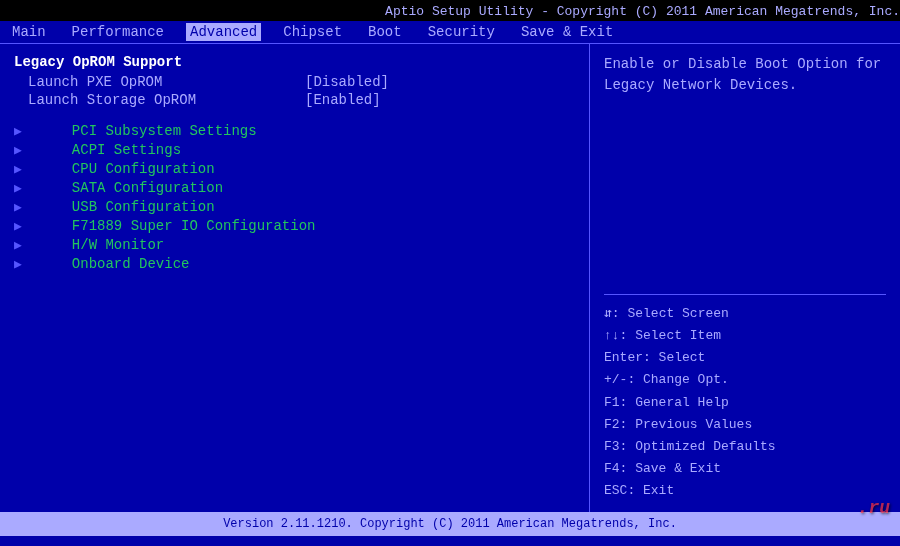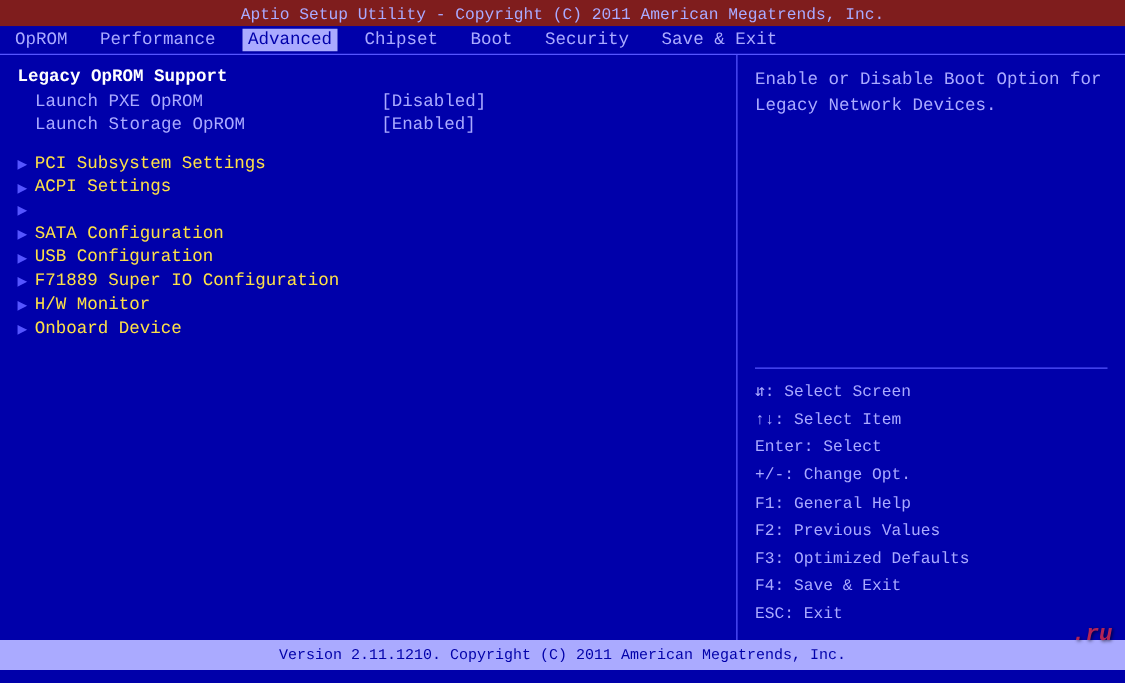--- a/index.html
+++ b/index.html
@@ -8,22 +8,22 @@
       height: 546px;
       background: #0000aa;
       font-family: 'Courier New', Courier, monospace;
       font-size: 14px;
       color: #aaaaff;
       overflow: hidden;
     }
 
     
     #title-bar {
-      background: #7f1d1d;
-      text-align: center;
+      background: #000000;
+      text-align: right;
       padding: 4px 0 2px 0;
       color: #aaaaff;
       font-size: 13px;
     }
 
     
     #menu-bar {
       background: #0000aa;
       display: flex;
       flex-direction: row;
@@ -90,21 +90,22 @@
       margin: 3px 0;
       cursor: pointer;
       font-size: 14px;
     }
     .nav-item .arrow {
       color: #5555ff;
       margin-right: 6px;
       font-size: 13px;
     }
     .nav-item .item-label {
-      color: #fde047;
+      color: #22c55e;
+      margin-left: 44px;
     }
 
     
     #right-panel {
       width: 310px;
       padding: 10px 14px;
       display: flex;
       flex-direction: column;
     }
 
@@ -146,21 +147,21 @@
     }
   </style>
 </head>
 <body>
 
 <div id="title-bar">
   <span>Aptio Setup Utility - Copyright (C) 2011 American Megatrends, Inc.</span>
 </div>
 
 <div id="menu-bar">
-    <div class="menu-item">OpROM</div>
+    <div class="menu-item">Main</div>
     <div class="menu-item">Performance</div>
     <div class="menu-item active">Advanced</div>
     <div class="menu-item">Chipset</div>
     <div class="menu-item">Boot</div>
     <div class="menu-item">Security</div>
     <div class="menu-item">Save &amp; Exit</div>
   </div>
 
 <div id="main-area">
 
@@ -183,20 +184,21 @@
         <div class="nav-item">
           <span class="arrow">▶</span>
           <span class="item-label">PCI Subsystem Settings</span>
         </div>
         <div class="nav-item">
           <span class="arrow">▶</span>
           <span class="item-label">ACPI Settings</span>
         </div>
         <div class="nav-item">
           <span class="arrow">▶</span>
+          <span class="item-label">CPU Configuration</span>
         </div>
         <div class="nav-item">
           <span class="arrow">▶</span>
           <span class="item-label">SATA Configuration</span>
         </div>
         <div class="nav-item">
           <span class="arrow">▶</span>
           <span class="item-label">USB Configuration</span>
         </div>
         <div class="nav-item">

